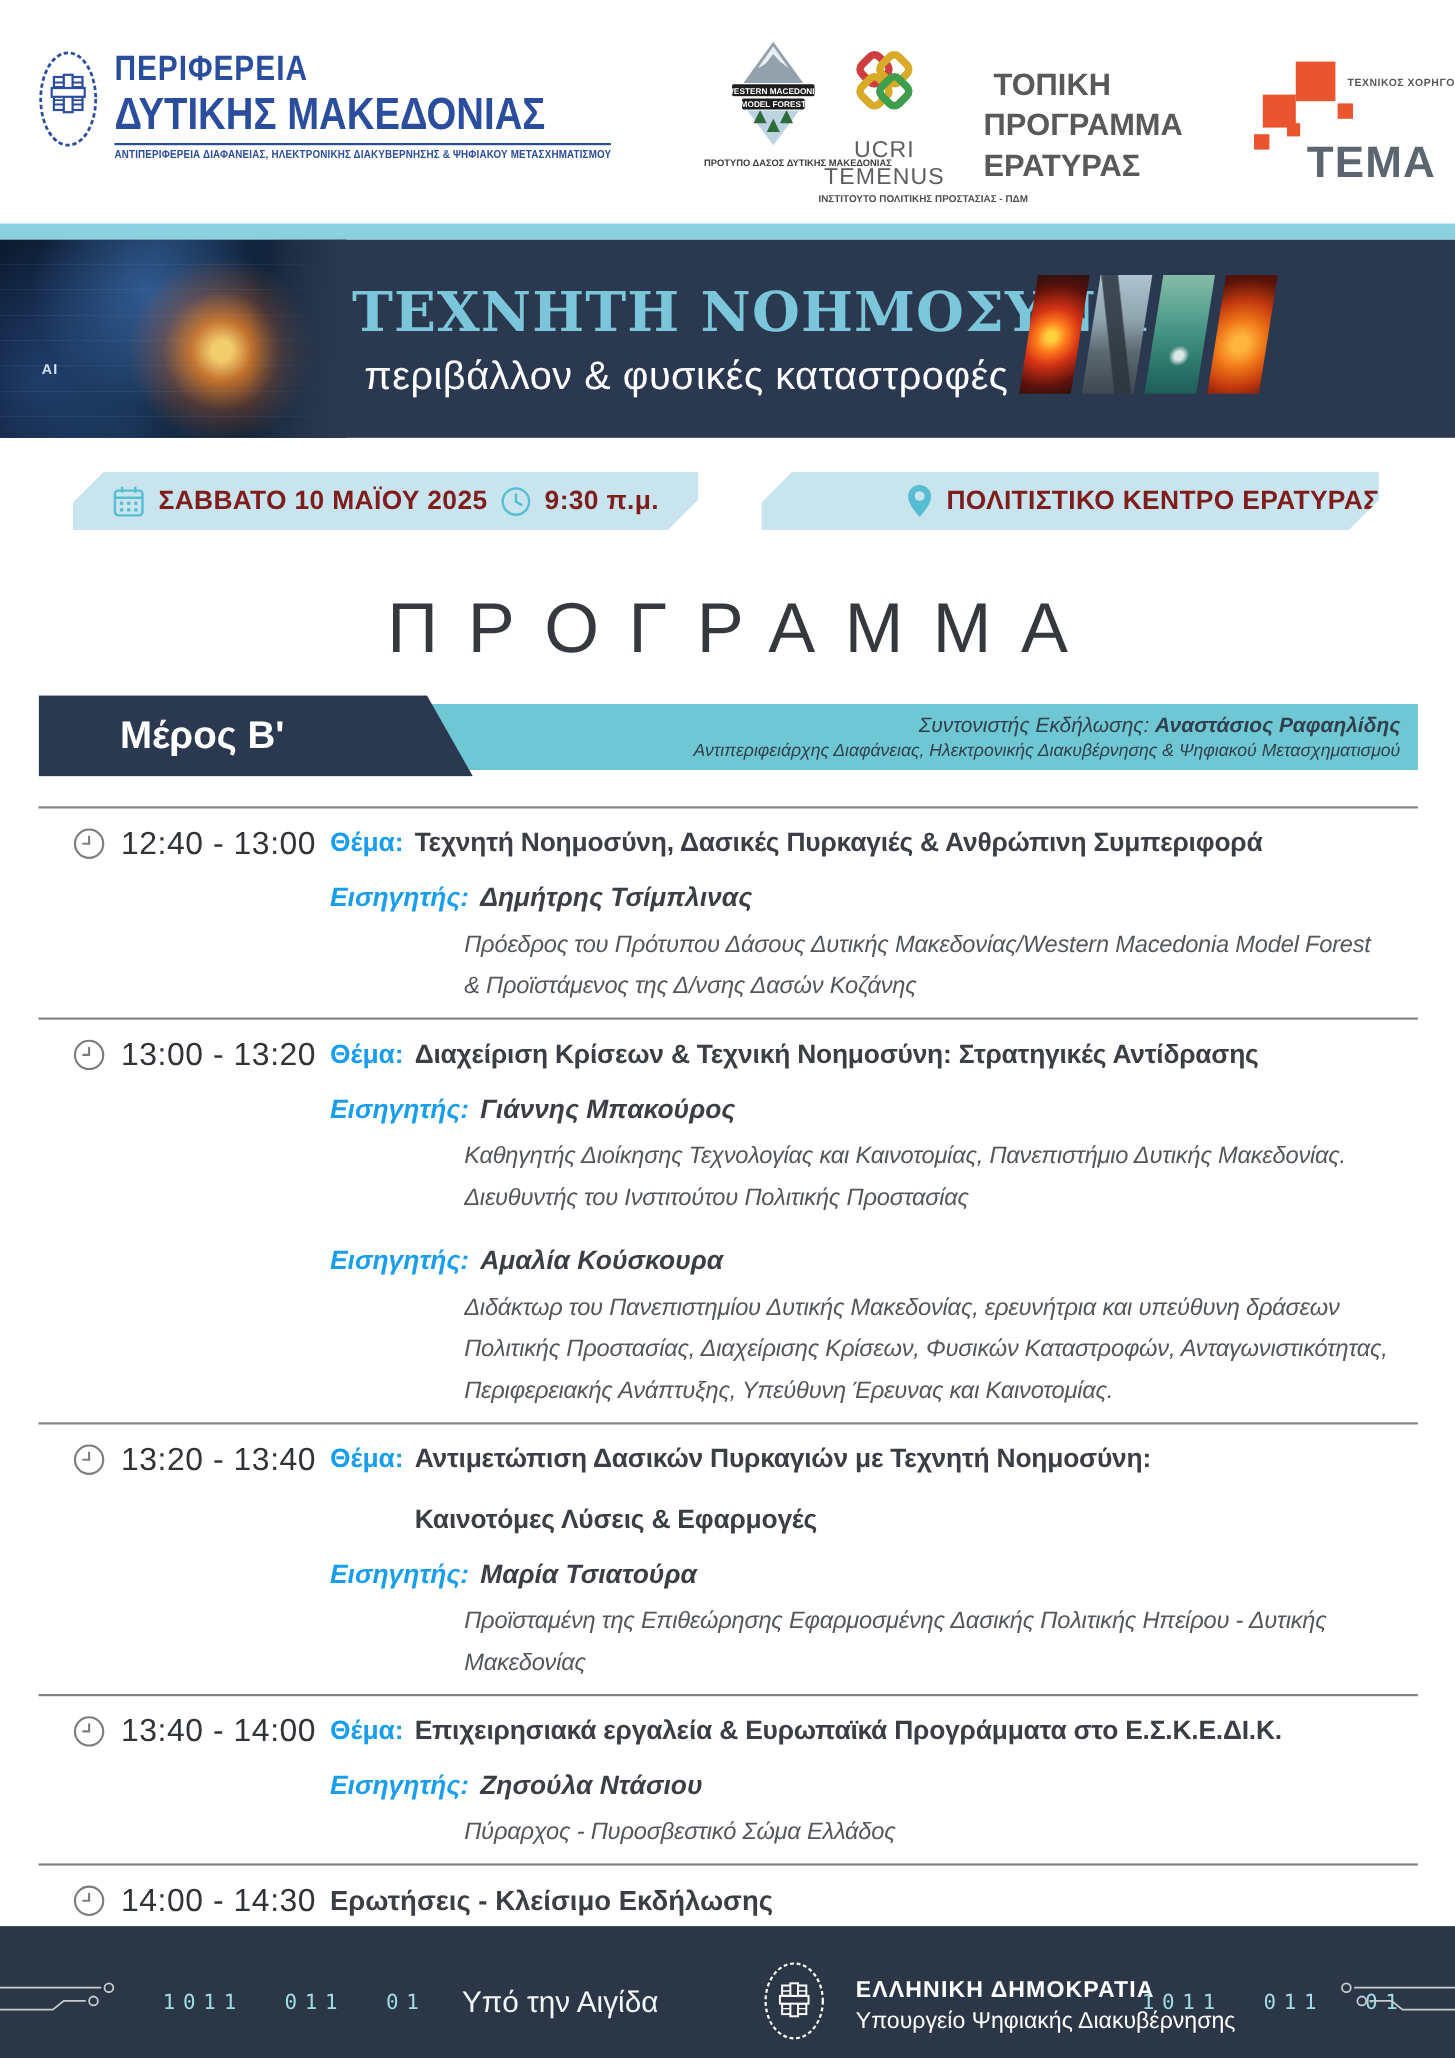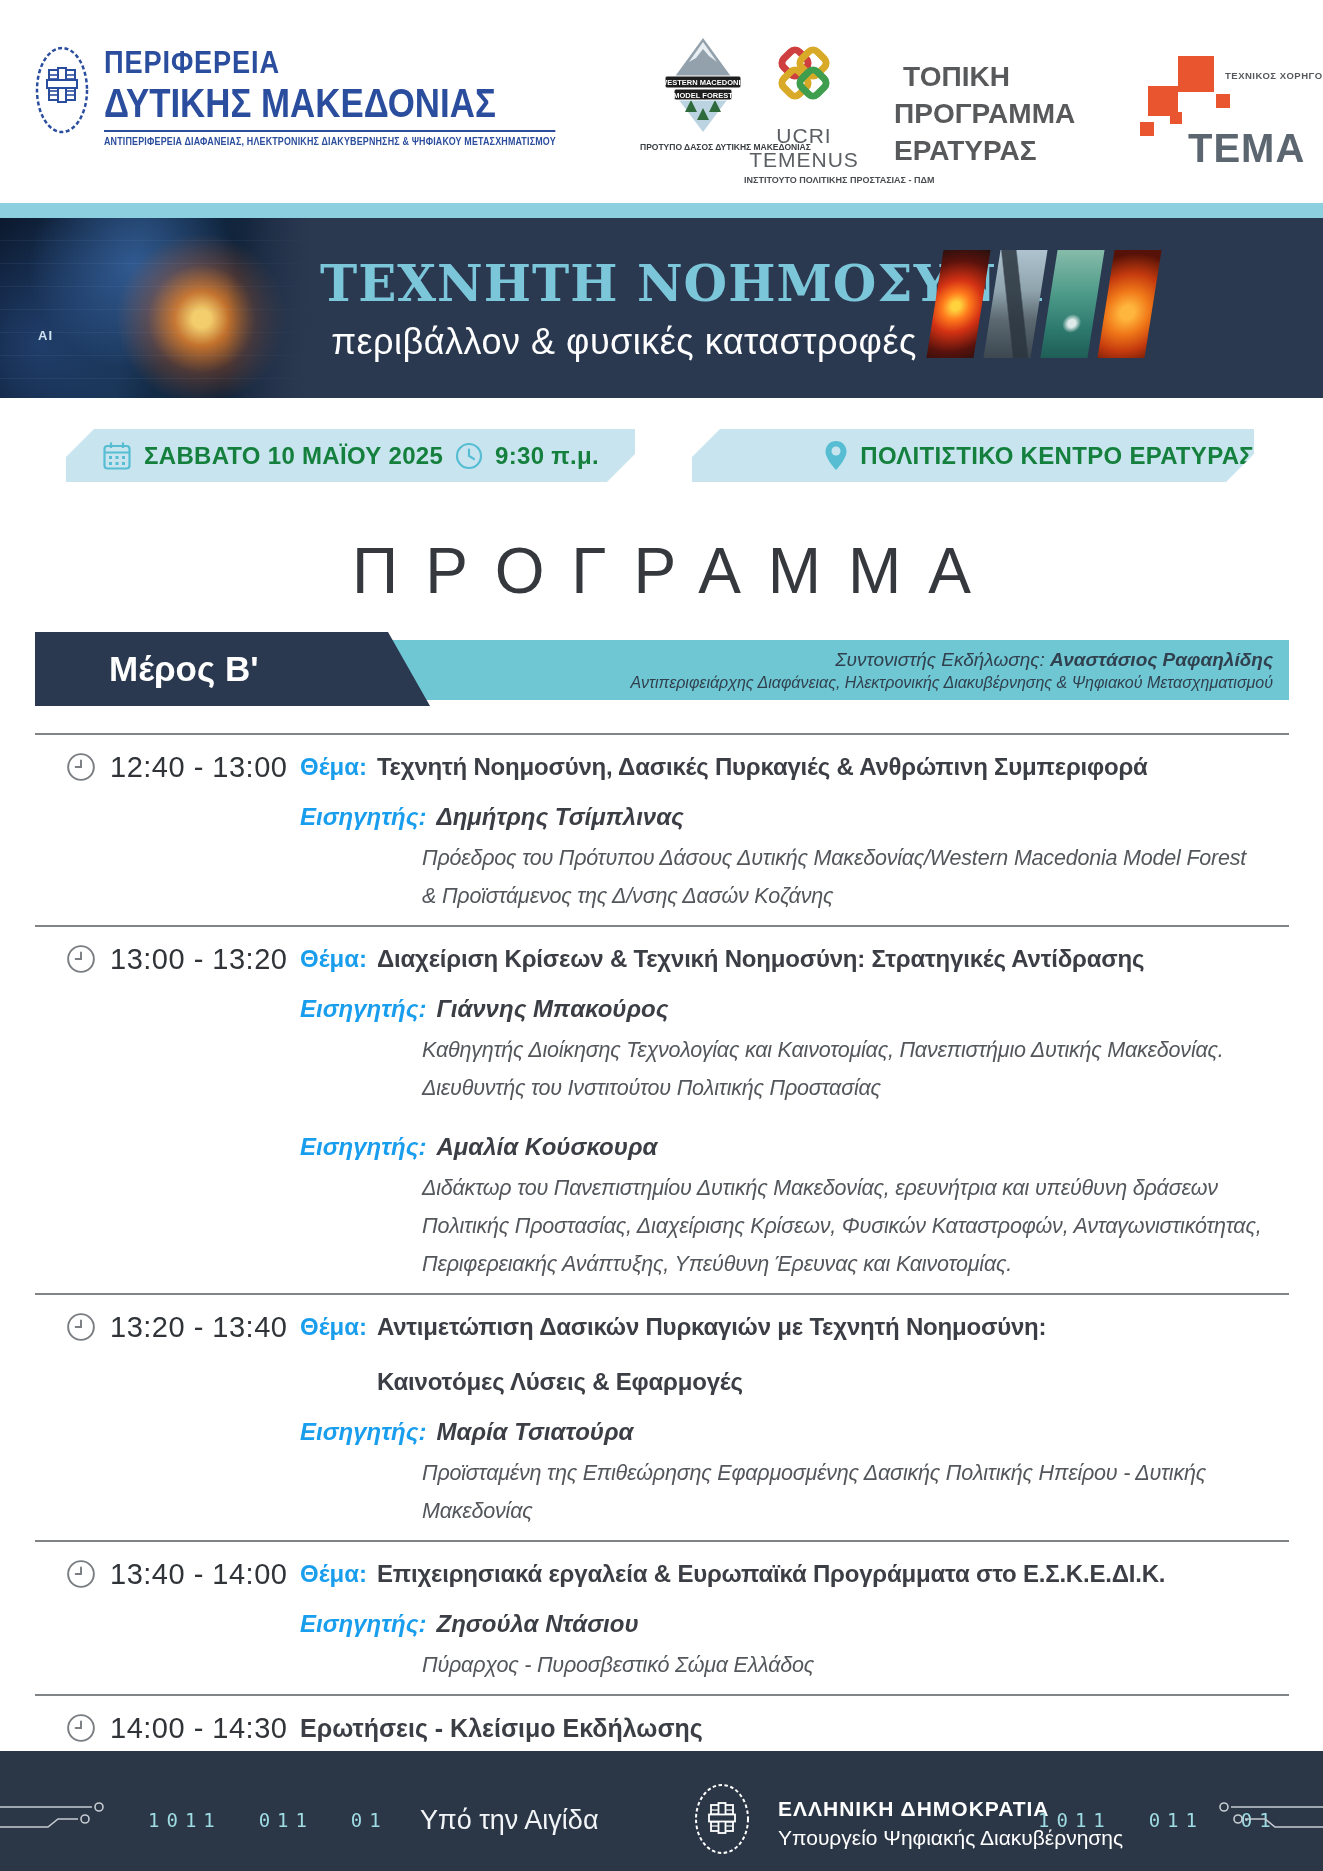--- a/index.html
+++ b/index.html
@@ -47,21 +47,21 @@
   .bimg-quake { background:linear-gradient(75deg, transparent 38%, rgba(42,52,62,.85) 40% 58%, transparent 60%),
                 linear-gradient(180deg,#aec3cf 0%, #8fa3ad 38%, #5d6a72 64%, #3c4750 100%); }
   .bimg-flood { background:radial-gradient(circle at 55% 68%, rgba(240,245,245,.9) 0 5%, transparent 12%),
                 linear-gradient(180deg,#86bba9 0%, #4f9b8a 40%, #2e7a6e 72%, #1f5e57 100%); }
   .bimg-fire { background:radial-gradient(circle at 48% 58%, #ffb63e 0 10%, #f07818 32%, #c43a0e 58%, #561208 88%); }
 
   
   .info-row { margin:31px 34px 0 66px; display:flex; gap:57px; }
   .info-bar { height:53px; background:#c8e5ef; display:flex; align-items:center; justify-content:center; gap:12px;
     clip-path:polygon(28px 0, 100% 0, 100% calc(100% - 28px), calc(100% - 28px) 100%, 0 100%, 0 28px);
-    color:#15803d; font-weight:bold; font-size:24px; letter-spacing:.3px; }
+    color:#7f1d1d; font-weight:bold; font-size:24px; letter-spacing:.3px; }
   .info-bar.date { width:569px; }
   .info-bar.venue { width:562px;justify-content:flex-end; }
 
   
   .prog-title { margin-top:52px; text-align:center; font-size:64px; font-weight:300; color:#35383d; letter-spacing:.42em; padding-left:.42em; }
 
   
   .part-header { position:relative; margin-top:24px; height:74px; }
   .part-teal { position:absolute; left:345px; right:34px; top:8px; bottom:6px; background:#6fc7d3;
     display:flex; flex-direction:column; justify-content:center; align-items:flex-end; padding-right:16px; color:#31404e; }

